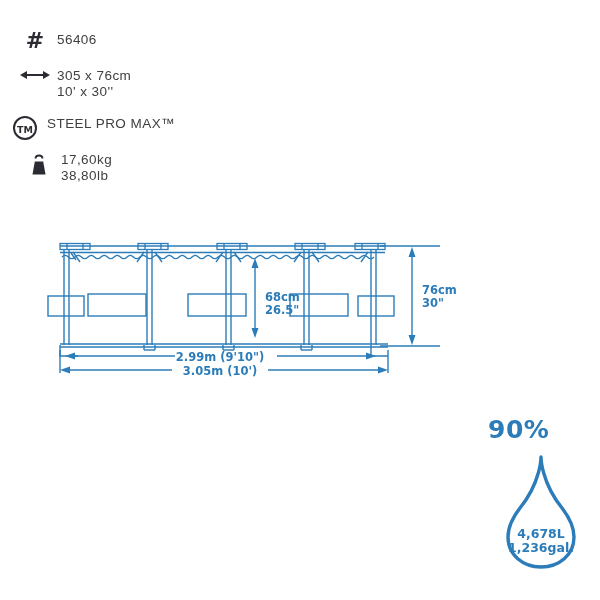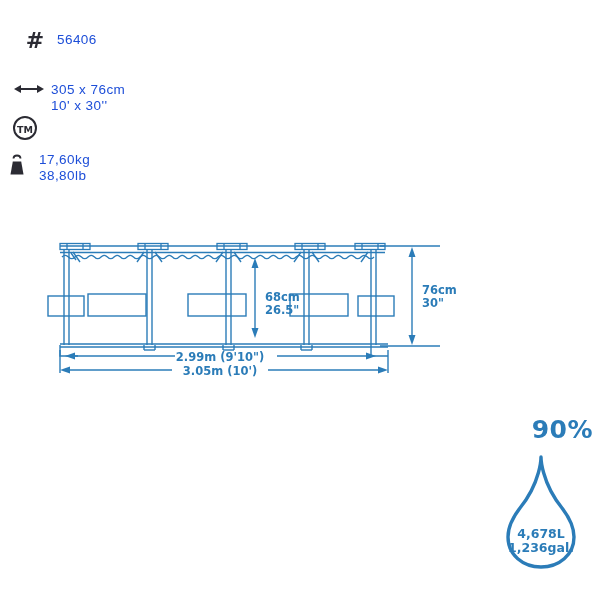--- a/index.html
+++ b/index.html
@@ -29,34 +29,34 @@
   }
   .spec-icon {
     width: 34px;
     min-width: 34px;
     display: flex;
     align-items: center;
     justify-content: center;
     color: #2b2b33;
   }
   .spec-text {
-    color: #1d4ed8;
+    color: #404040;
     font-size: 13.5px;
     line-height: 15.5px;
     letter-spacing: 0.45px;
     white-space: pre-line;
     padding-left: 5px;
     font-weight: 400;
   }
   .spec-text.one-line { padding-top: 1px; }
 
   #row-model   { left: 18px; top: 31px; }
-  #row-size    { left: 12px; top: 68px; margin-top: 14px; }
+  #row-size    { left: 18px; top: 68px; }
   #row-brand   { left: 8px; top: 115px; }
-  #row-weight  { left: 0; top: 152px; }
+  #row-weight  { left: 22px; top: 152px; }
 
   .hash-glyph {
     font-size: 22px;
     font-weight: bold;
     line-height: 20px;
     color: #2b2b33;
     font-family: "DejaVu Sans", sans-serif;
   }
 
   
@@ -75,21 +75,21 @@
     left: 488px;
     top: 415px;
     width: 105px;
     height: 165px;
   }
   #capacity-percent {
     position: absolute;
     left: 0;
     top: 0;
     width: 105px;
-    text-align: right;
+    text-align: left;
     font-size: 25px;
     font-weight: bold;
     color: #2b7cb8;
     letter-spacing: 0.5px;
     font-family: "DejaVu Sans", sans-serif;
   }
   #droplet-svg {
     position: absolute;
     left: 12px;
     top: 37px;
@@ -119,20 +119,21 @@
 10' x 30''</div>
   </div>
 
   <div class="spec-row" id="row-brand">
     <div class="spec-icon">
       <svg width="26" height="26" viewBox="0 0 26 26">
         <circle cx="13" cy="13" r="11" fill="none" stroke="#2b2b33" stroke-width="2"></circle>
         <text x="13" y="17.5" font-family="DejaVu Sans, sans-serif" font-size="9.5" font-weight="bold" text-anchor="middle" fill="#2b2b33">TM</text>
       </svg>
     </div>
+    <div class="spec-text one-line">STEEL PRO MAX™</div>
   </div>
 
   <div class="spec-row" id="row-weight">
     <div class="spec-icon">
       <svg width="26" height="26" viewBox="0 0 26 26">
         <path d="M9.5 6.5 Q9.5 3.5 13 3.5 Q16.5 3.5 16.5 6.5" fill="none" stroke="#2b2b33" stroke-width="1.8"></path>
         <path d="M6.5 22.5 L8.8 9.5 L17.2 9.5 L19.5 22.5 Z" fill="#2b2b33"></path>
       </svg>
     </div>
     <div class="spec-text">17,60kg

